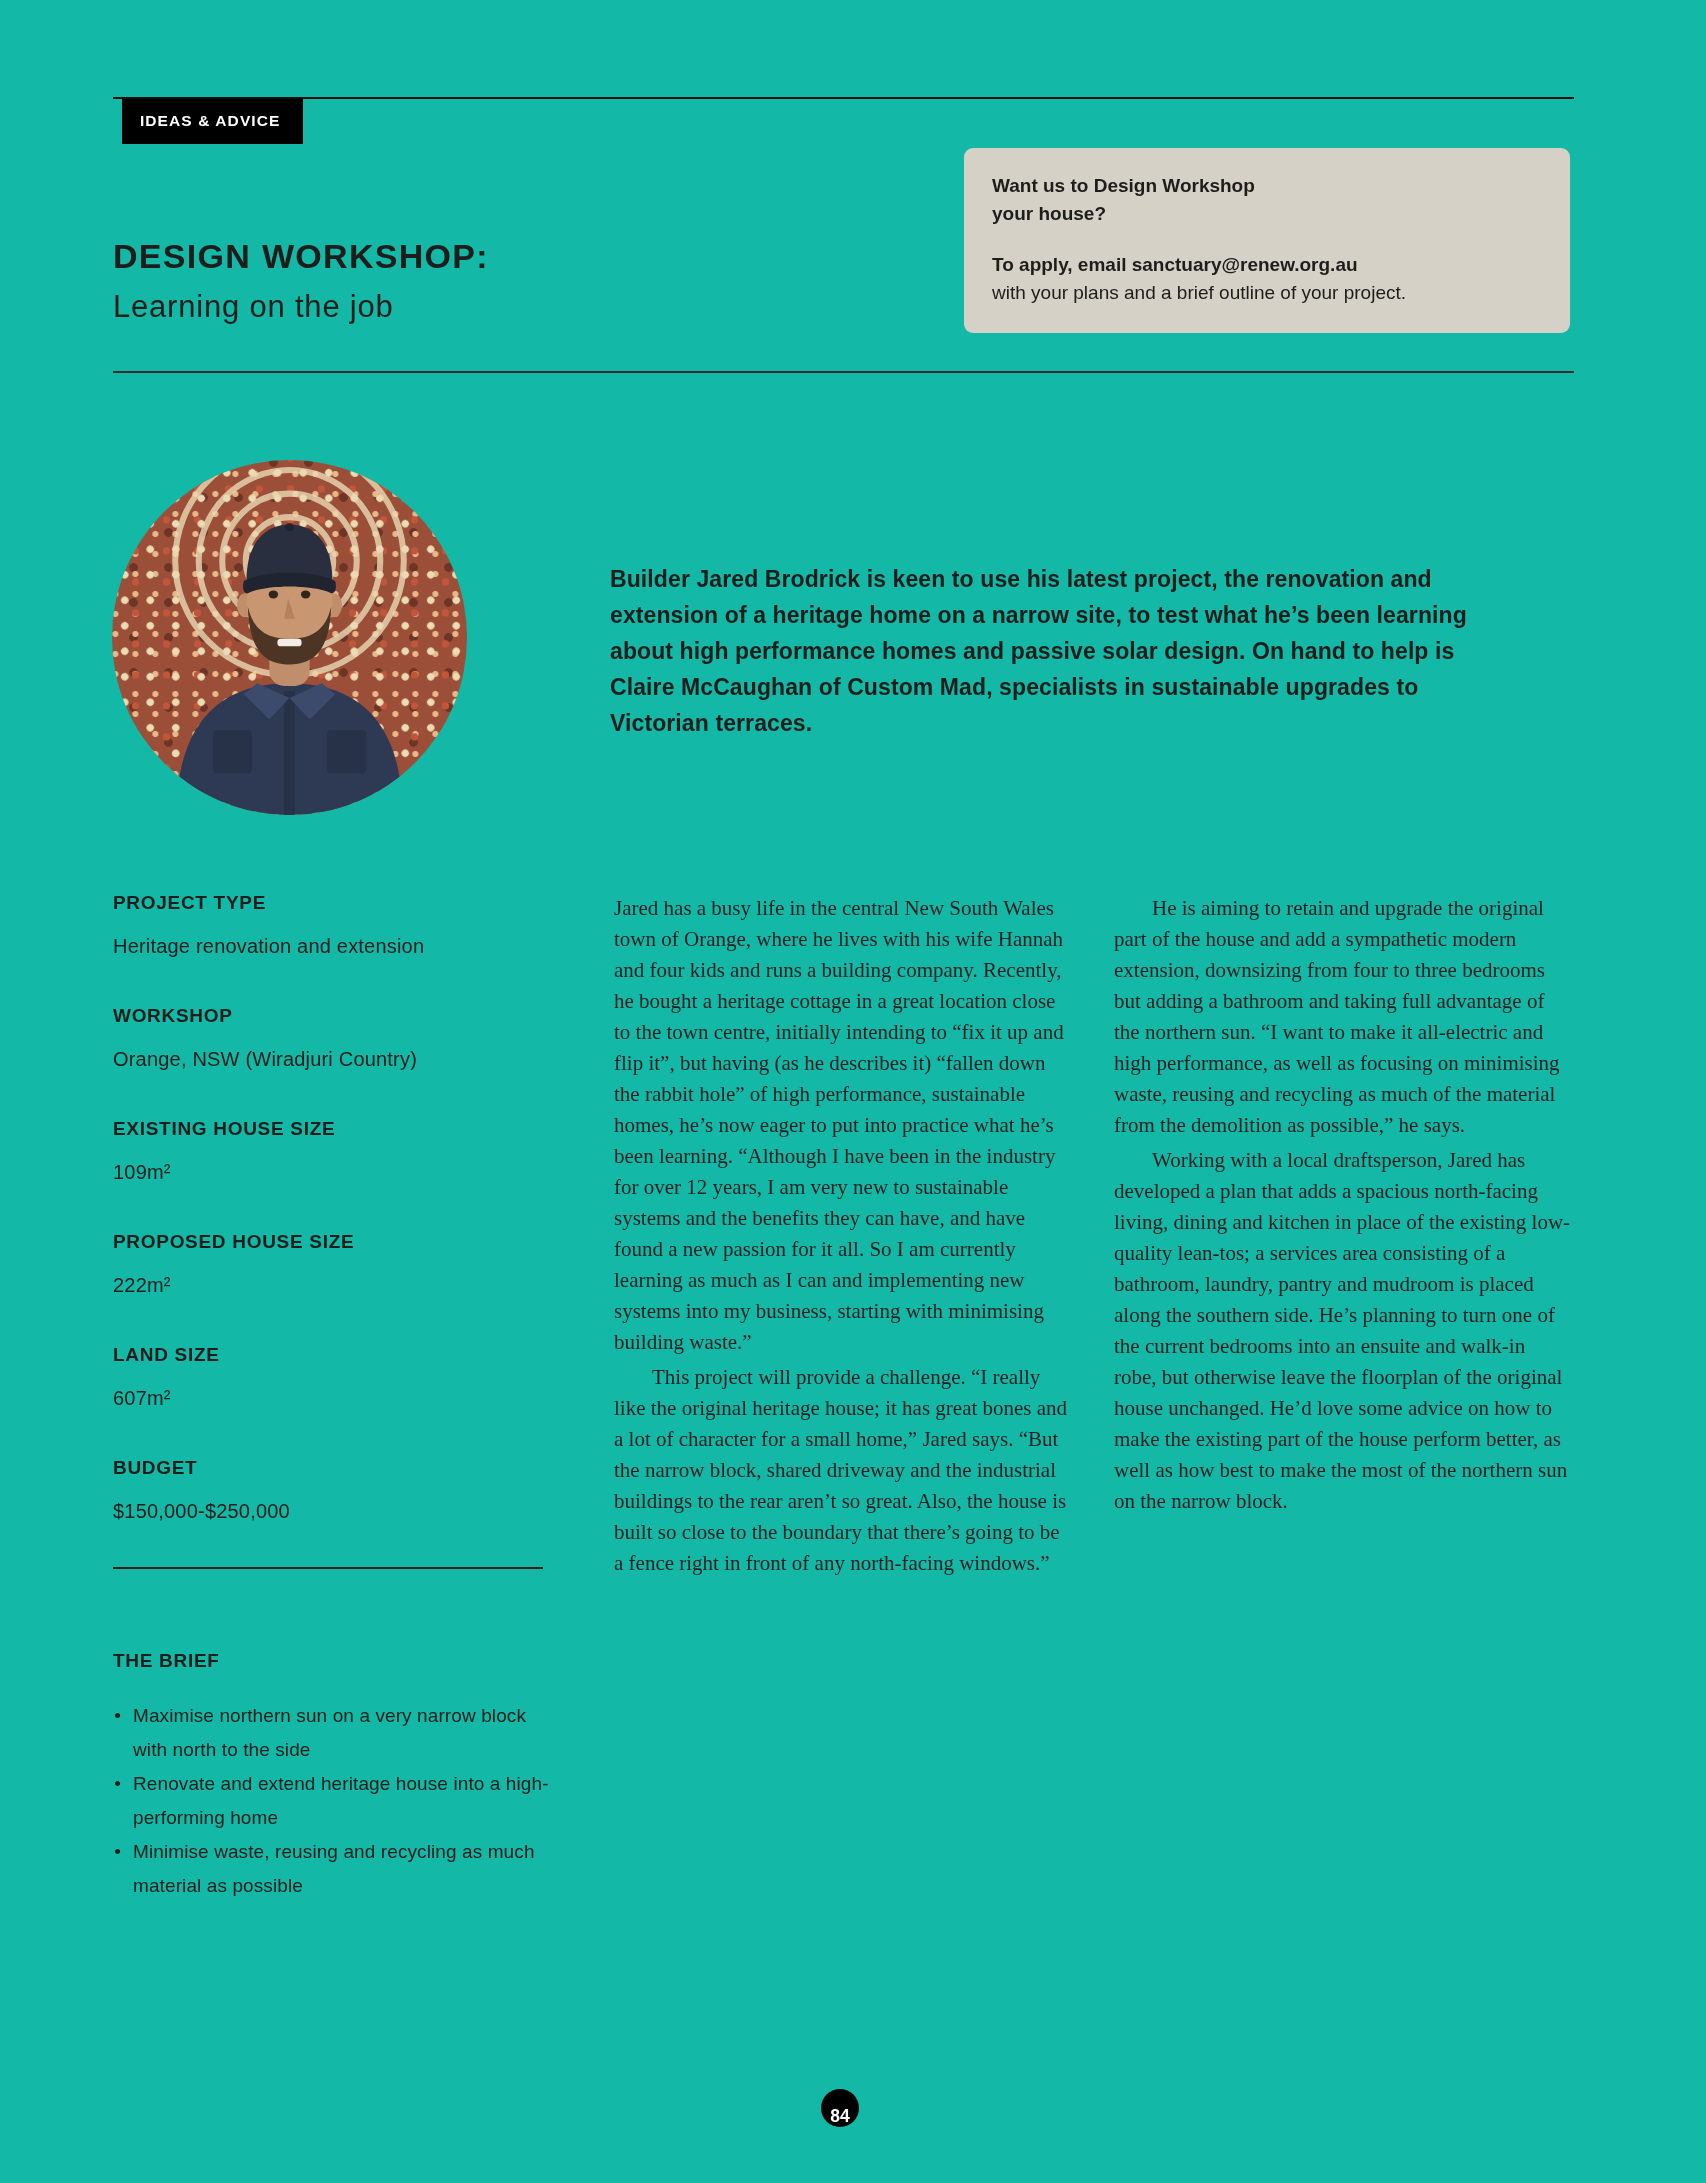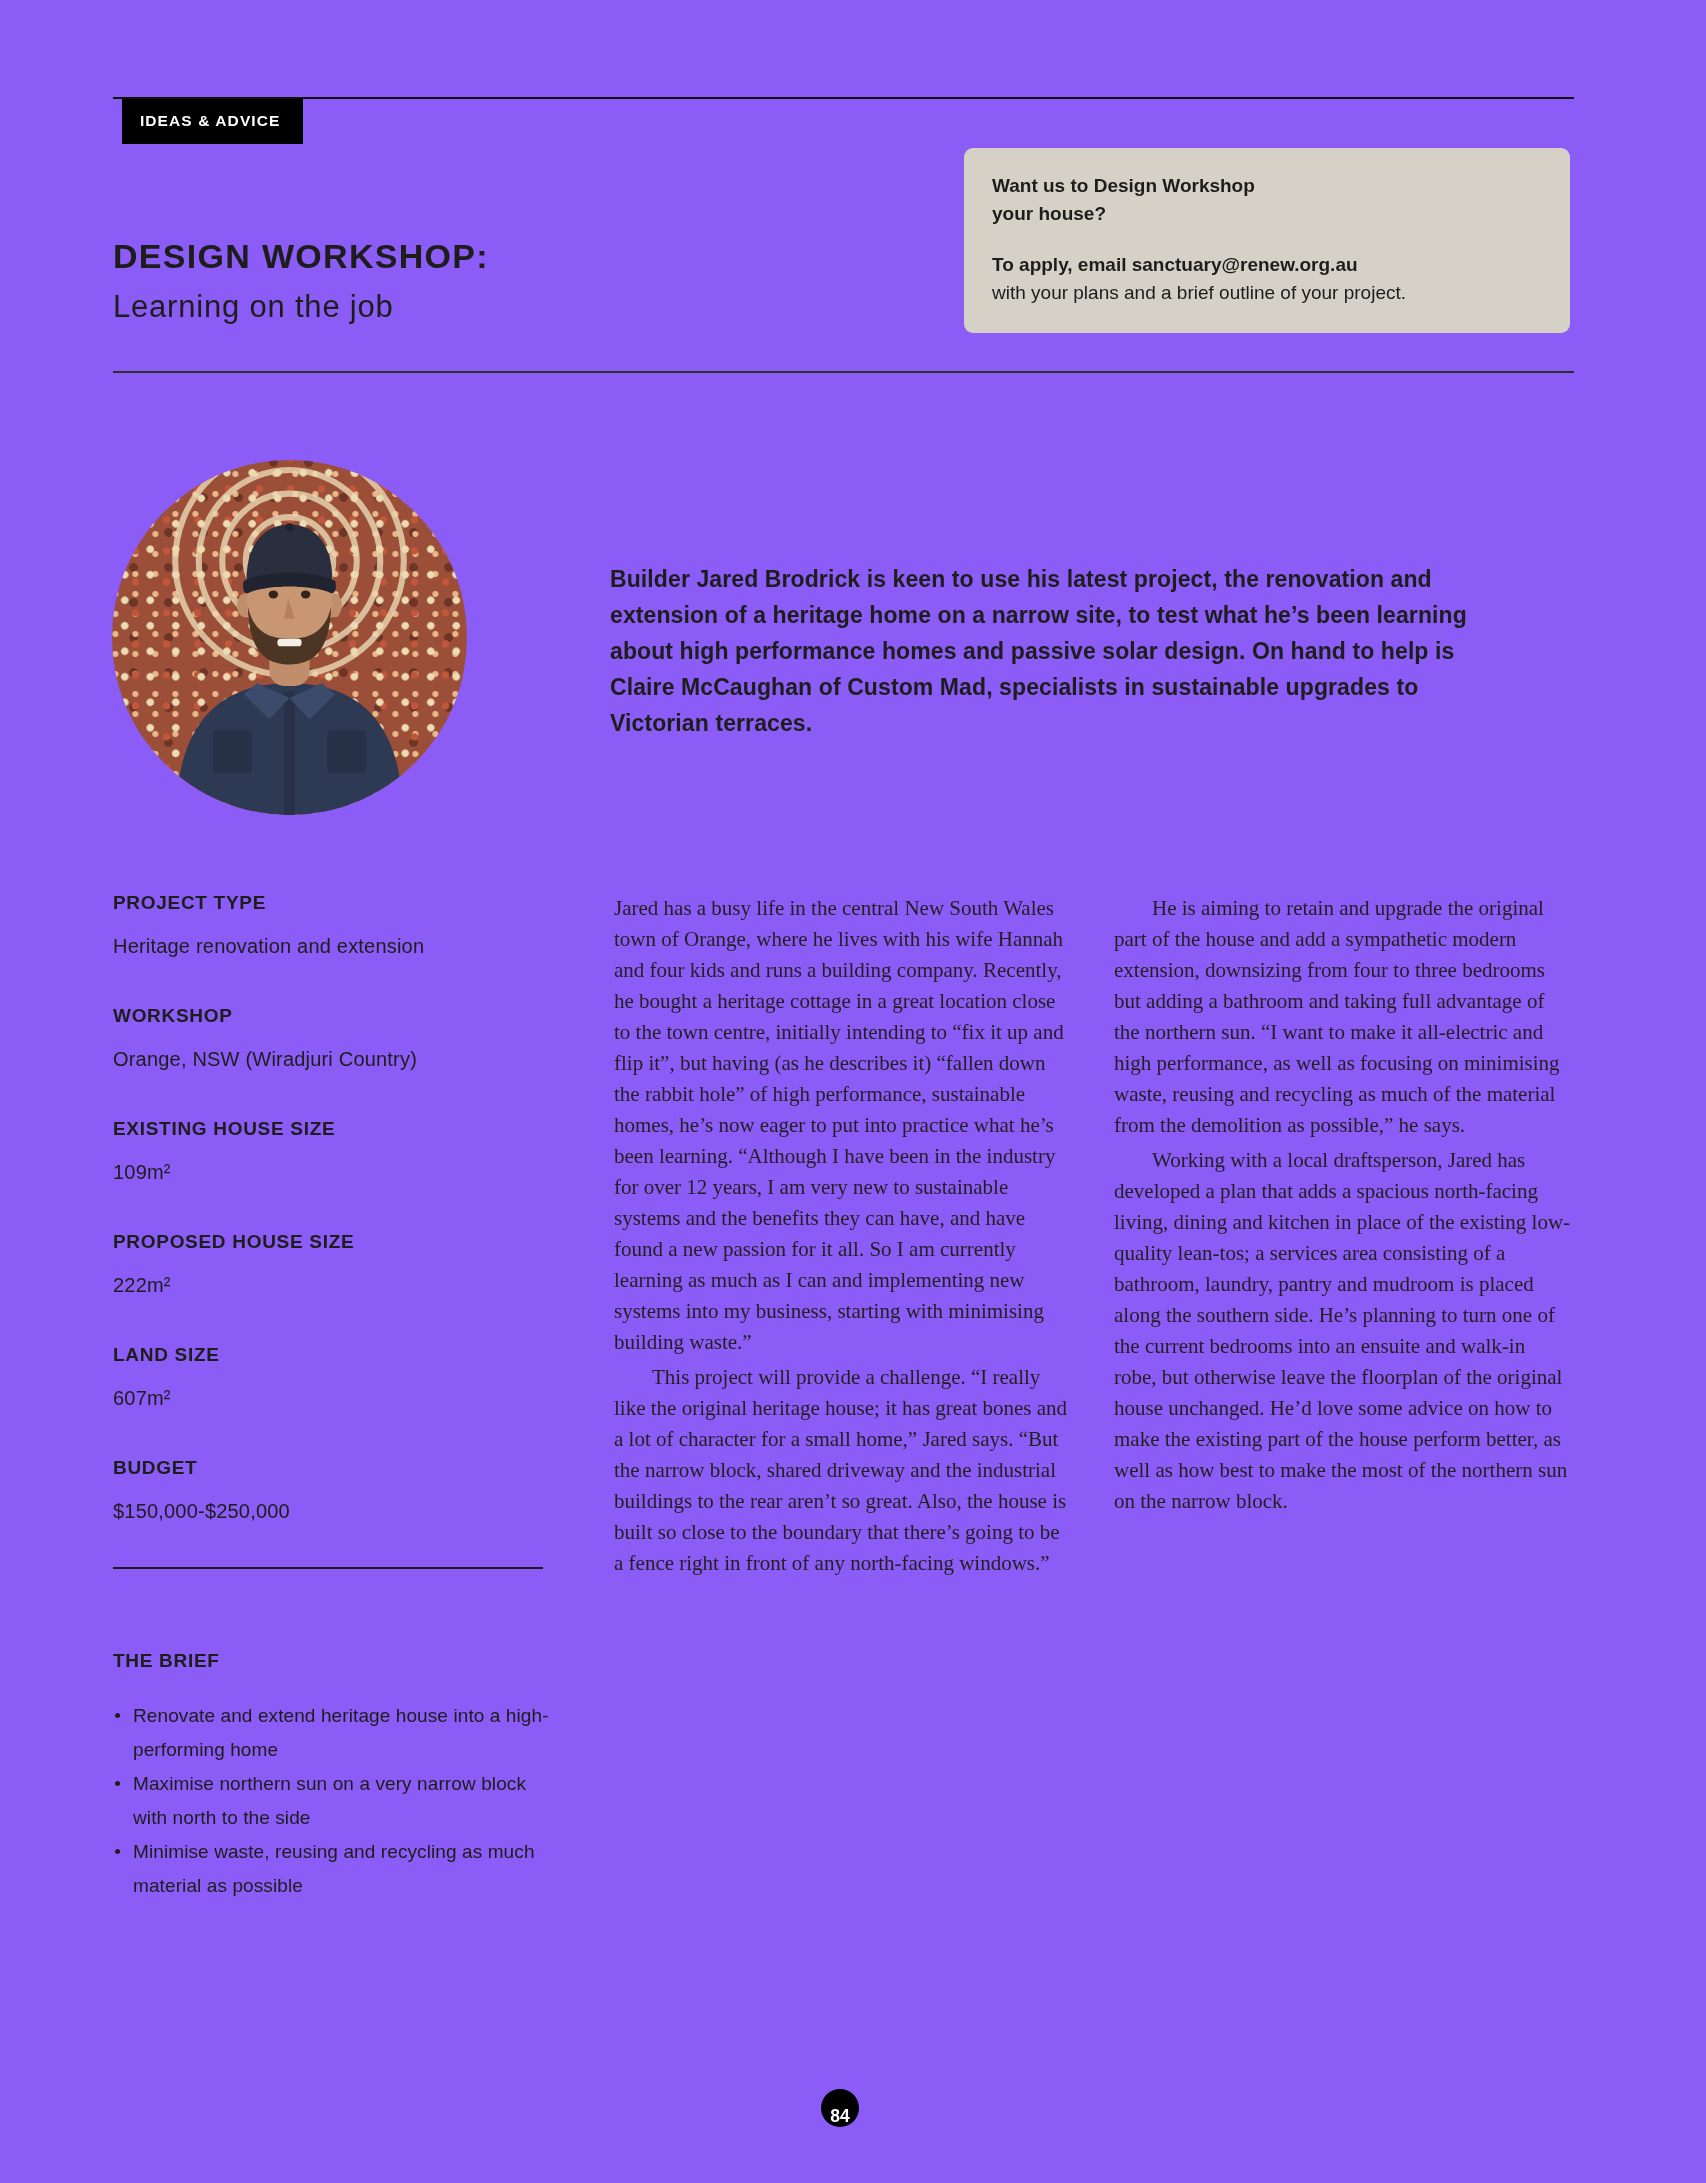--- a/index.html
+++ b/index.html
@@ -4,21 +4,21 @@
 <style>
   html, body {
     margin: 0;
     padding: 0;
     background: #ECEAE5;
   }
   .page {
     position: relative;
     width: 1707px;
     height: 2183px;
-    background: #8b5cf6;
+    background: #14b8a6;
     font-family: "Liberation Sans", sans-serif;
     color: #1D1D1B;
     overflow: hidden;
   }
 
   
   .top-rule {
     position: absolute;
     left: 113px;
     top: 97px;
@@ -294,22 +294,22 @@
     </div>
     <div class="fact">
       <div class="fact-label">BUDGET</div>
       <div class="fact-value">$150,000-$250,000</div>
     </div>
 
     <div class="facts-rule"></div>
 
     <div class="brief-heading">THE BRIEF</div>
     <ul class="brief-list">
+      <li>Maximise northern sun on a very narrow block with north to the side</li>
       <li>Renovate and extend heritage house into a high-performing home</li>
-      <li>Maximise northern sun on a very narrow block with north to the side</li>
       <li>Minimise waste, reusing and recycling as much material as possible</li>
     </ul>
   </div>
 
   <div class="article-col col1">
     <p>Jared has a busy life in the central New South Wales town of Orange, where he lives with his wife Hannah and four kids and runs a building company. Recently, he bought a heritage cottage in a great location close to the town centre, initially intending to “fix it up and flip it”, but having (as he describes it) “fallen down the rabbit hole” of high performance, sustainable homes, he’s now eager to put into practice what he’s been learning. “Although I have been in the industry for over 12 years, I am very new to sustainable systems and the benefits they can have, and have found a new passion for it all. So I am currently learning as much as I can and implementing new systems into my business, starting with minimising building waste.”</p>
     <p class="indent">This project will provide a challenge. “I really like the original heritage house; it has great bones and a lot of character for a small home,” Jared says. “But the narrow block, shared driveway and the industrial buildings to the rear aren’t so great. Also, the house is built so close to the boundary that there’s going to be a fence right in front of any north-facing windows.”</p>
   </div>
   <div class="article-col col2">
     <p class="indent">He is aiming to retain and upgrade the original part of the house and add a sympathetic modern extension, downsizing from four to three bedrooms but adding a bathroom and taking full advantage of the northern sun. “I want to make it all-electric and high performance, as well as focusing on minimising waste, reusing and recycling as much of the material from the demolition as possible,” he says.</p>

